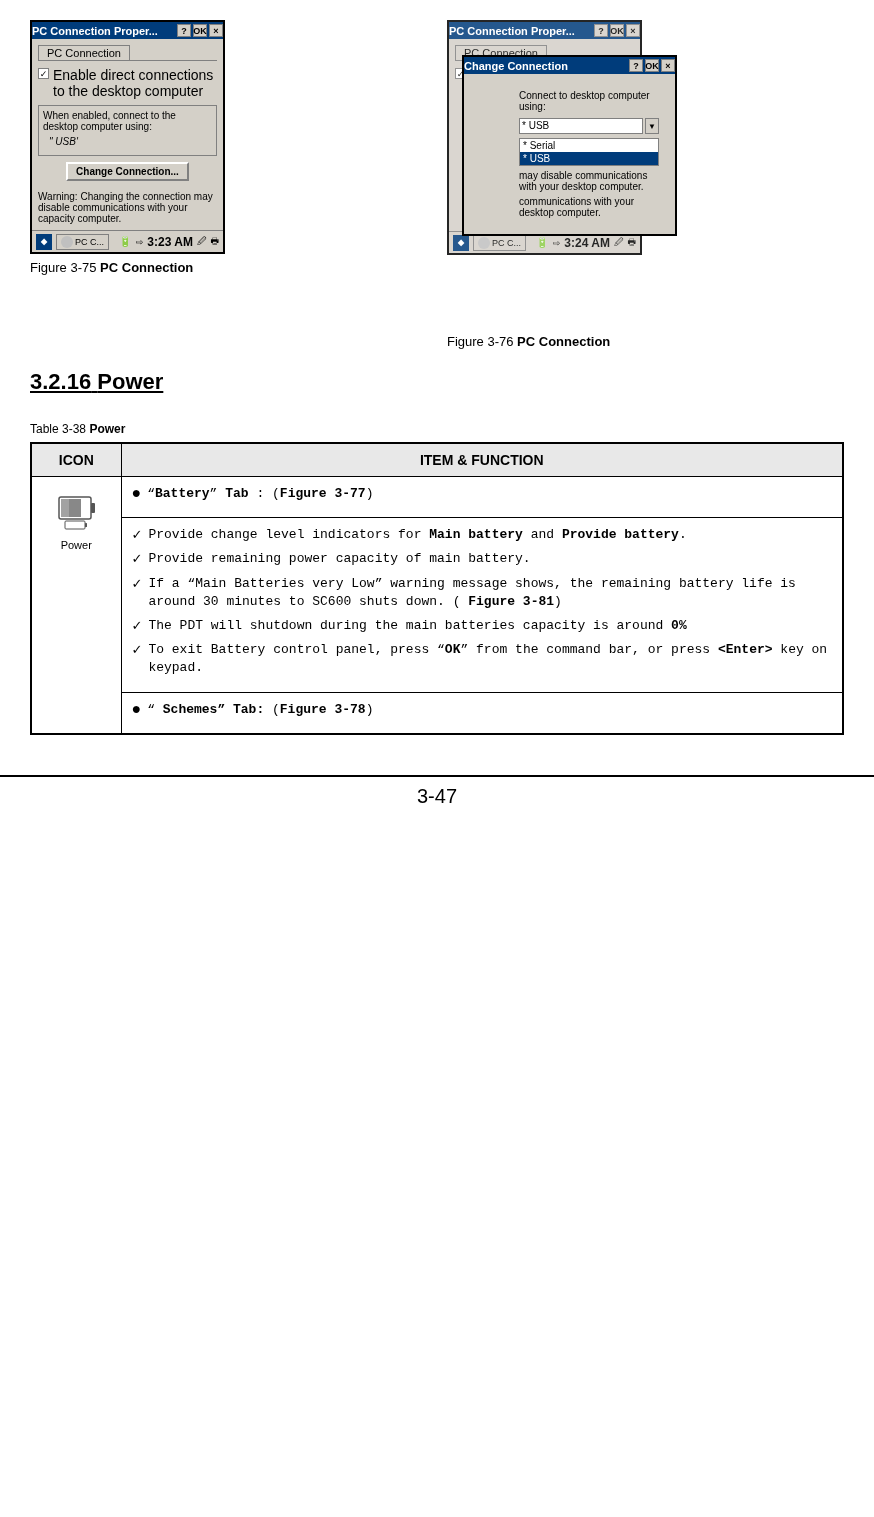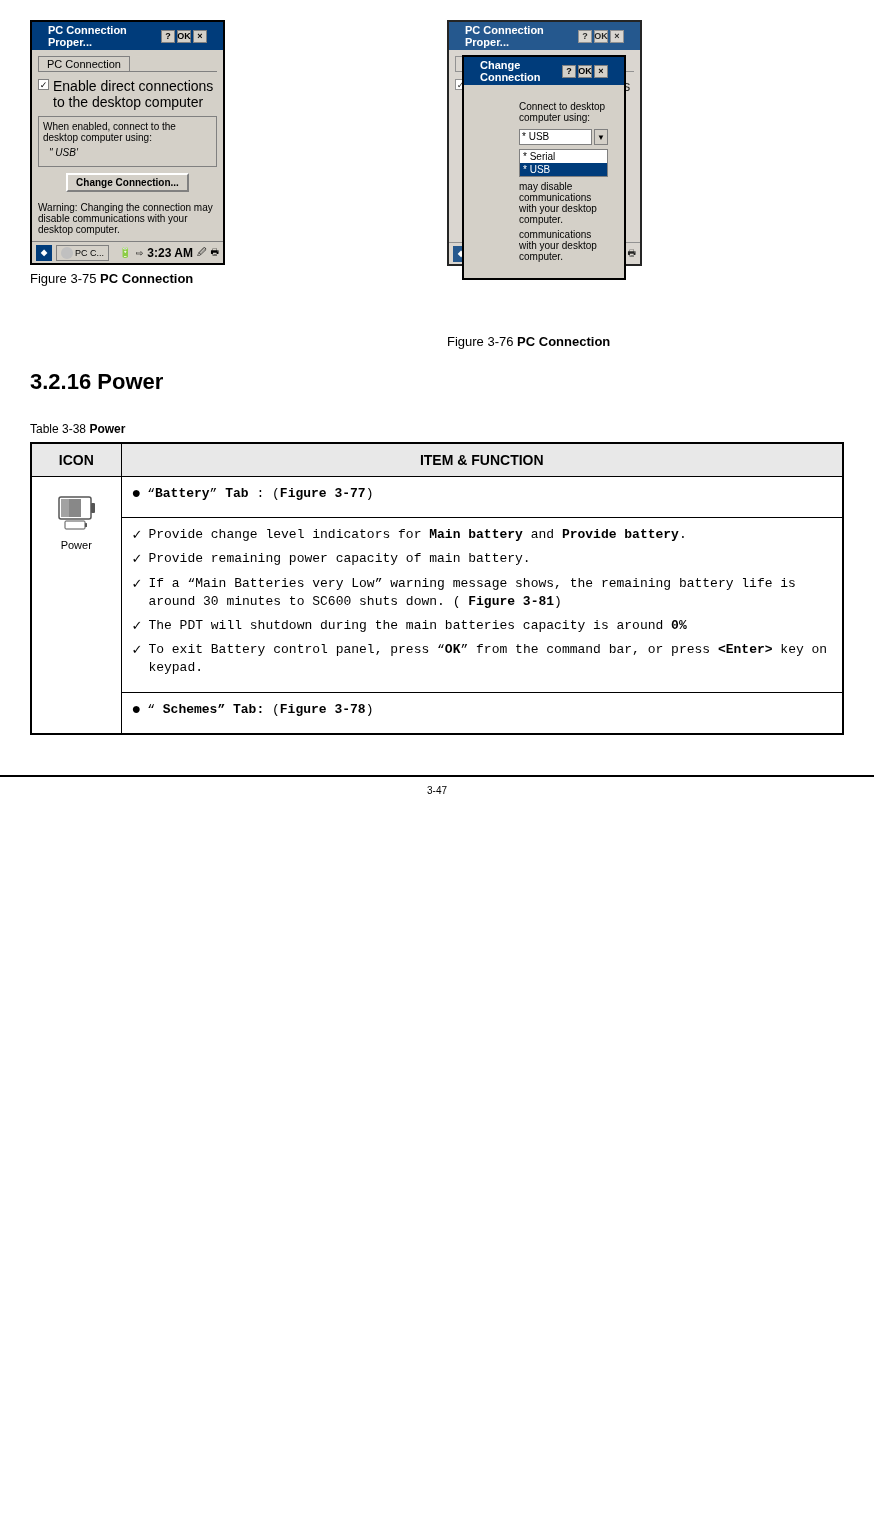--- a/index.html
+++ b/index.html
@@ -35,21 +35,21 @@
       font-size: 11px;
       width: 195px;
       margin-bottom: 6px;
     }
 
     .wince-titlebar {
       background: #003c7b;
       color: #fff;
       font-size: 11px;
       font-weight: bold;
-      padding: 2px 16px;
+      padding: 2px 0;
       display: flex;
       align-items: center;
       justify-content: space-between;
     }
 
     .wince-titlebar-buttons {
       display: flex;
       gap: 2px;
     }
 
@@ -365,21 +365,21 @@
     .row-divider {
       border-top: 1px dashed #aaa;
       padding-top: 6px;
     }
 
     
     .page-footer {
       border-top: 2px solid #000;
       text-align: center;
       padding: 8px;
-      font-size: 10px;
+      font-size: 20px;
       margin-top: 40px;
     }
   </style>
 </head>
 <body>
 
 <div class="page-content">
 
   <div class="figures-row">
 
@@ -402,21 +402,21 @@
             <div class="wince-checkbox">✓</div>
             <span class="wince-label">Enable direct connections to the desktop computer</span>
           </div>
           <div class="wince-section-box">
             <div class="wince-text">When enabled, connect to the desktop computer using:</div>
             <div class="wince-value">" USB'</div>
           </div>
           <div style="text-align:center; margin-bottom: 6px;">
             <div class="wince-button">Change Connection...</div>
           </div>
-          <div class="wince-warning">Warning: Changing the connection may disable communications with your desktop computer.</div>
+          <div class="wince-warning">Warning: Changing the connection may disable communications with your capacity computer.</div>
         </div>
         <div class="wince-taskbar">
           <div class="taskbar-start-icon">◆</div>
           <div class="taskbar-item">
             <div class="taskbar-item-icon"></div>
             <span>PC C...</span>
           </div>
           <div class="taskbar-right">
             <span style="font-size:10px;">🔋</span>
             <span>⇨</span>
@@ -463,21 +463,21 @@
             <div class="taskbar-right">
               <span style="font-size:10px;">🔋</span>
               <span>⇨</span>
               <span class="taskbar-time">3:24 AM</span>
               <span>🖉</span>
               <span>🖶</span>
             </div>
           </div>
         </div>
 
-        <div class="cc-dialog" style="position: absolute; top: 35px; left: 15px; width: 164px;">
+        <div class="cc-dialog" style="position: absolute; top: 35px; left: 15px; width: 215px;">
           <div class="wince-titlebar">
             <span>Change Connection</span>
             <div class="wince-titlebar-buttons">
               <div class="wince-title-btn">?</div>
               <div class="wince-title-btn">OK</div>
               <div class="wince-title-btn">×</div>
             </div>
           </div>
           <div class="cc-client">
             <div class="cc-text">Connect to desktop computer using:</div>
@@ -496,21 +496,21 @@
       </div>
 
       <div class="figure-caption">
         <span>Figure 3-76</span>
         <strong>PC Connection</strong>
       </div>
     </div>
 
   </div>
 
-  <div style="margin-top: 20px; margin-bottom: 27px;">
+  <div style="margin-top: 20px; margin-bottom: 27px; text-decoration: underline;">
     <h2 class="section-heading">
       <span>3.2.16</span>
       <span> </span><span>Power</span>
     </h2>
   </div>
 
   <div class="table-label">
     <span>Table 3-38</span>
     <strong>Power</strong>
   </div>

